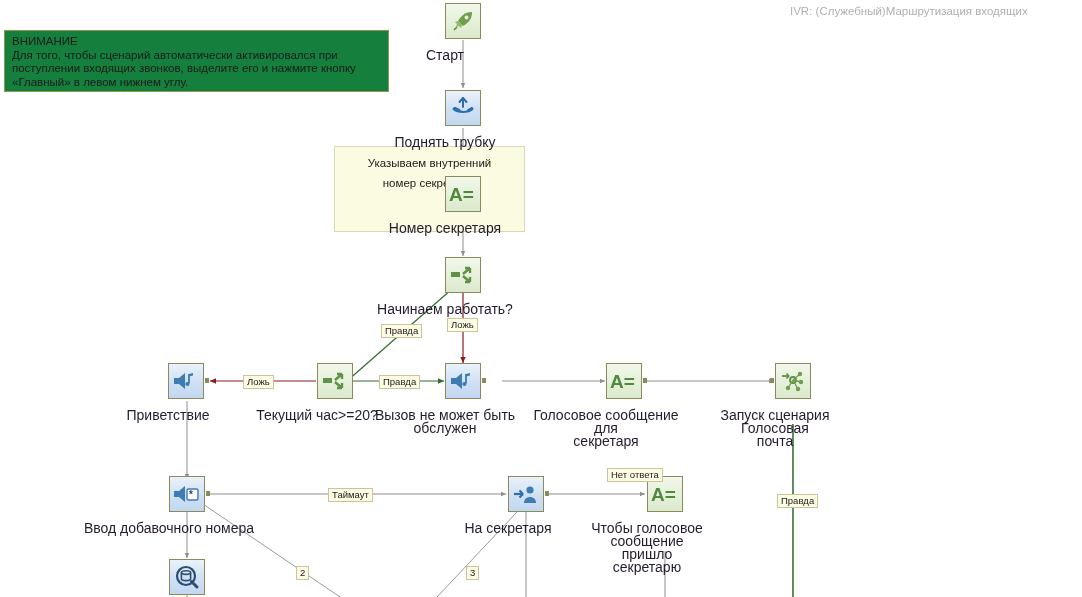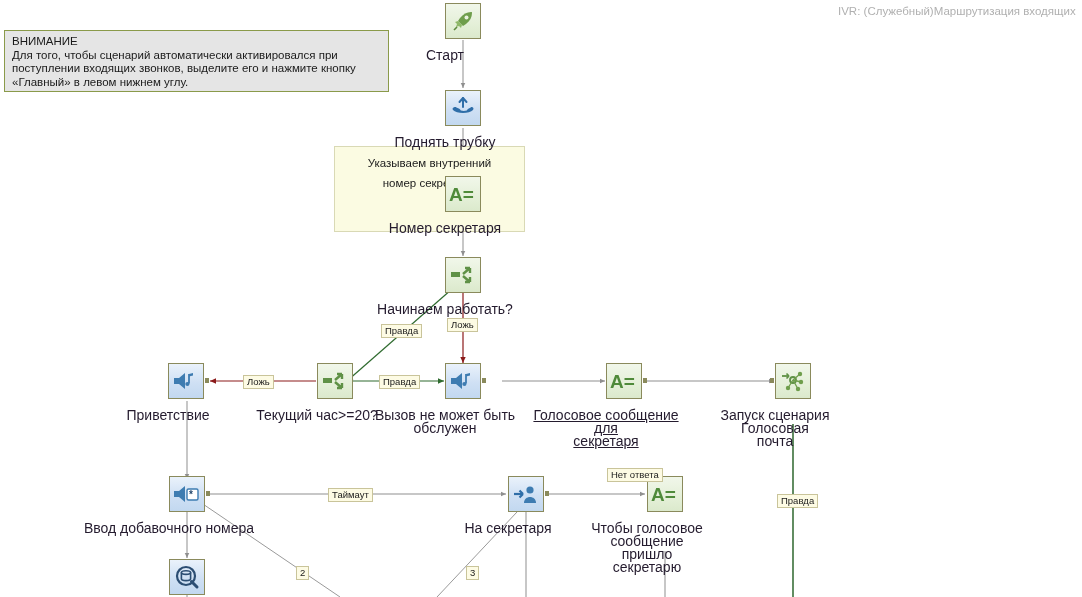--- a/index.html
+++ b/index.html
@@ -17,21 +17,21 @@
   .win-title{
     position:absolute;
     color:#b0b0b0;
     font-size:11.5px;
     white-space:nowrap;
   }
 
   
   .note-green{
     position:absolute;
-    background:#e5e5e5;
+    background:#15803d;
     border:1px solid #8a9a4a;
     box-sizing:border-box;
     padding:4px 6px 5px 7px;
     color:#1a1a1a;
     font-size:11.5px;
     line-height:13.6px;
   }
   .note-green .hdr{display:block;}
 
   
@@ -145,21 +145,21 @@
     <path d="M340,597 L197,500" stroke="#9a9a9a" stroke-width="1" fill="none" marker-end="url(#ar-gray)"></path>
 
     <path d="M437,597 L517,512" stroke="#9a9a9a" stroke-width="1" fill="none"></path>
 
     <path d="M526,512 L526,597" stroke="#8f8f8f" stroke-width="1" fill="none"></path>
     <path d="M665,551 L665,597" stroke="#8f8f8f" stroke-width="1" fill="none"></path>
 
     <path d="M793,424 L793,597" stroke="#1f5c1f" stroke-width="1.4" fill="none"></path>
   </svg>
 
-  <div class="win-title" style="left:838px;top:5px;">IVR: (Служебный)Маршрутизация входящих</div>
+  <div class="win-title" style="left:790px;top:5px;">IVR: (Служебный)Маршрутизация входящих</div>
 
   <div class="note-green" style="left:4px;top:30px;width:385px;height:62px;">
     <span class="hdr">ВНИМАНИЕ</span>
     <span>Для того, чтобы сценарий автоматически активировался при поступлении входящих звонков, выделите его и нажмите кнопку «Главный» в левом нижнем углу.</span>
   </div>
 
   <div class="note-yellow" style="left:334px;top:146px;width:191px;height:86px;">
     <span style="white-space:pre-line;">Указываем внутренний
 номер секретаря.</span>
   </div>
@@ -243,21 +243,21 @@
 обслужен</div>
     <div class="port" style="left:37px;top:15px;"></div>
   </div>
 
   <div class="node green" style="left:606px;top:363px;">
     <div class="box">
       <svg class="ico" width="30" height="22" viewBox="0 0 30 22">
         <text x="1" y="18" font-family="Liberation Sans, sans-serif" font-size="19" font-weight="bold" fill="#4f8a3a">A=</text>
       </svg>
     </div>
-    <div class="lbl wide" style="white-space:pre-line;text-decoration:underline;">Голосовое сообщение для
+    <div class="lbl wide" style="white-space:pre-line;">Голосовое сообщение для
 секретаря</div>
     <div class="port" style="left:37px;top:15px;"></div>
   </div>
 
   <div class="node green" style="left:775px;top:363px;">
     <div class="box">
       <svg class="ico" width="26" height="24" viewBox="0 0 26 24">
         <path d="M2 7 L9 7" stroke="#5f9146" stroke-width="1.8" fill="none"></path>
         <path d="M9 7 L6.5 4.5 M9 7 L6.5 9.5" stroke="#5f9146" stroke-width="1.6" fill="none"></path>
         <circle cx="13" cy="11" r="3" fill="none" stroke="#5f9146" stroke-width="1.8"></circle>

